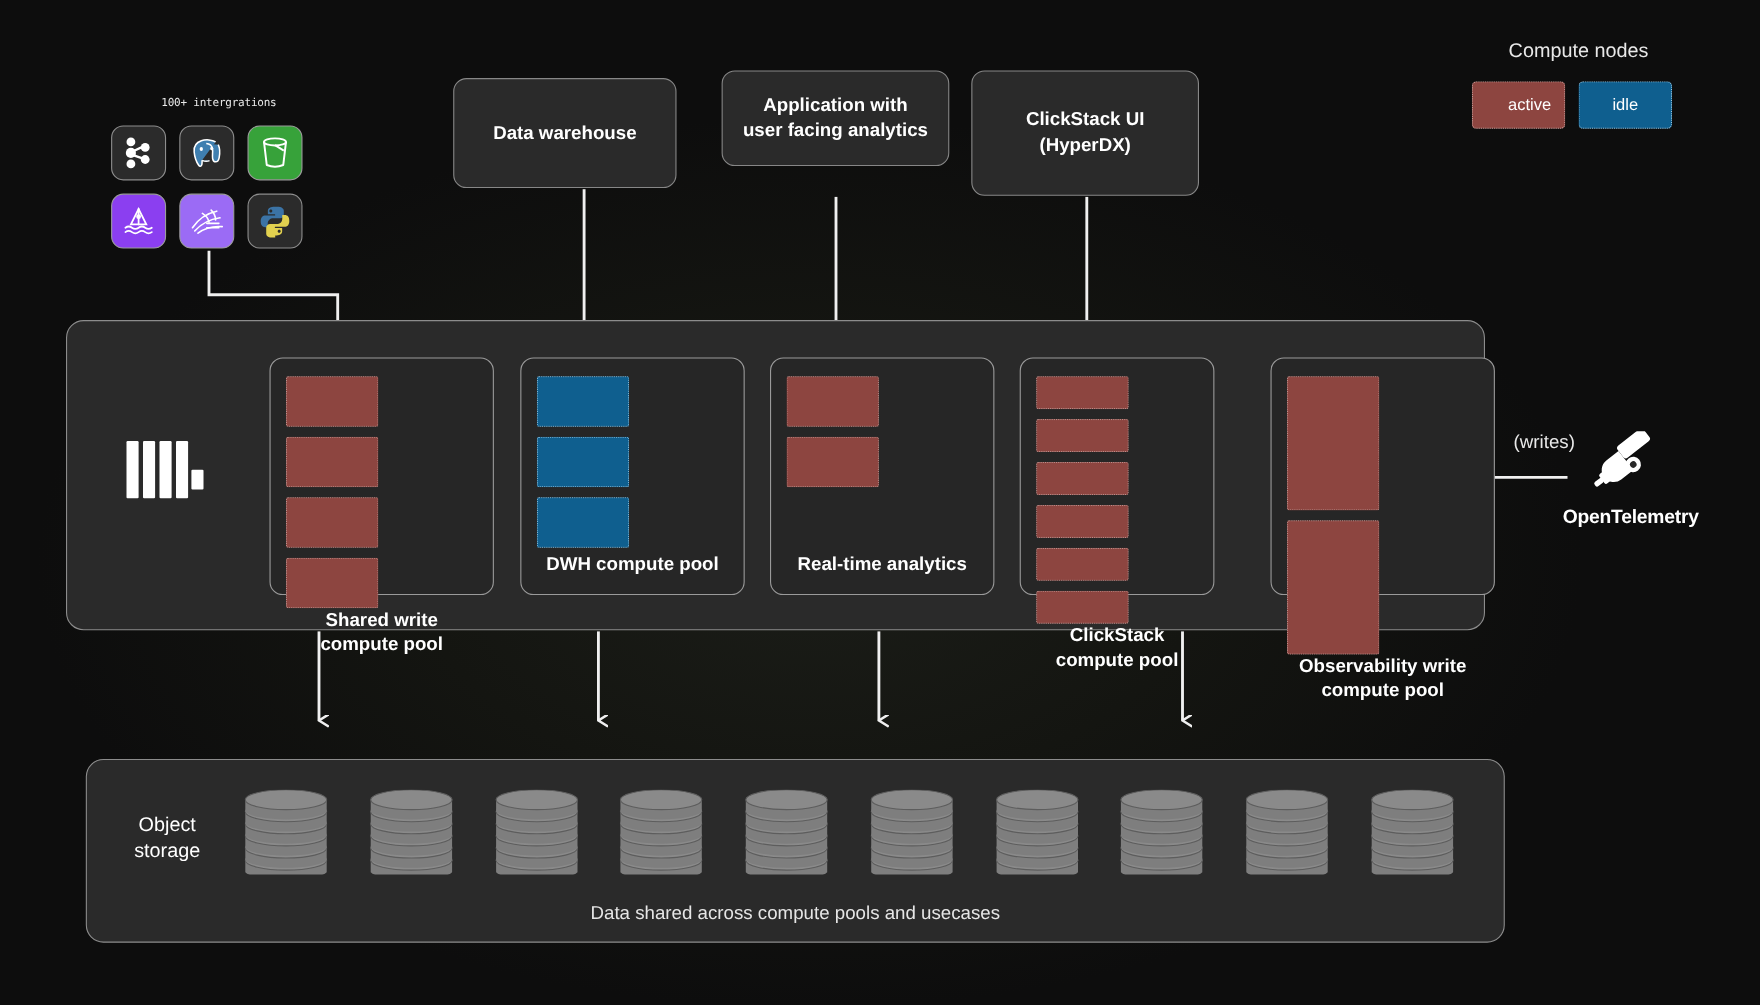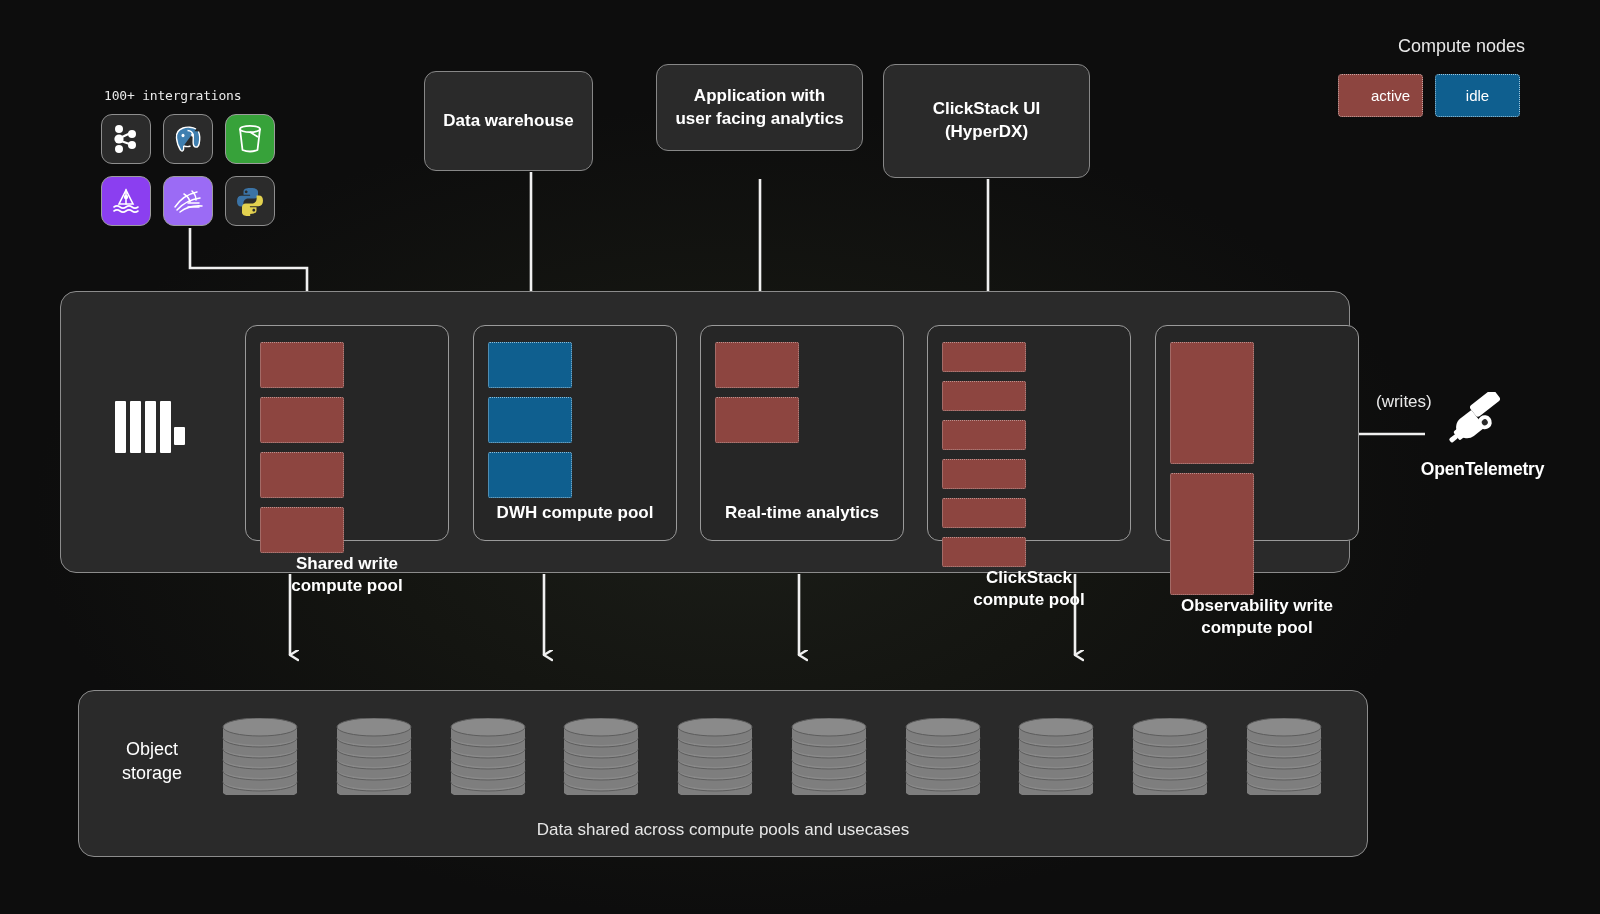--- a/index.html
+++ b/index.html
@@ -14,22 +14,22 @@
     width: 1600px; height: 914px;
     background:
       radial-gradient(ellipse 900px 520px at 46% 56%, #1b1d18 0%, #141511 40%, #0d0d0d 78%),
       #0c0c0c;
   }
   .abs { position: absolute; }
 
   
   #integrations-title {
     left: 104px; top: 88px; width: 190px;
-    text-align: left;
-    color: #e9e9e9; font-size: 13px;
+    text-align: center;
+    color: #e9e9e9; font-size: 10px;
     font-family: "DejaVu Sans Mono", monospace;
     letter-spacing: -0.2px;
   }
   #integration-grid {
     left: 101px; top: 114px;
     display: grid;
     grid-template-columns: repeat(3, 50px);
     grid-template-rows: repeat(2, 50px);
     gap: 12px 12px;
   }
@@ -54,21 +54,21 @@
     font-size: 17px; font-weight: bold;
     display: flex; align-items: center; justify-content: center;
     text-align: center;
     line-height: 1.33;
     padding: 4px 10px;
   }
 
   
   #legend-title {
     left: 1345px; top: 36px; width: 180px;
-    text-align: right;
+    text-align: center;
     color: #e8e8e8; font-size: 18px;
   }
   #legend-chips { left: 1338px; top: 74px; display: flex; gap: 12px; }
   .chip {
     width: 85px; height: 43px;
     border-radius: 4px;
     display: flex; align-items: center; justify-content: center;
     color: #fff; font-size: 15px;
   }
   .chip.active { background: #8d4540; border: 1px dotted #c8a6a2; padding-left: 20px; }
@@ -241,21 +241,21 @@
     </div>
 
     <div class="int-tile dark">
       <svg width="32" height="32" viewBox="0 0 32 32">
         <path d="M15.8 3c-3.6 0-6.3 1-6.3 3.6v3.2h6.6v1H7.4C4.7 10.8 3 12.6 3 16.2c0 3.4 1.5 5.3 4.1 5.3h2.3v-3.5c0-2.7 2.3-4.6 5-4.6h5.9c2.2 0 3.7-1.6 3.7-3.5V6.6C24 4.4 21.5 3 18.4 3h-2.6zM12.2 5.4c.8 0 1.4.6 1.4 1.4s-.6 1.4-1.4 1.4-1.4-.6-1.4-1.4.6-1.4 1.4-1.4z" fill="#3b73a5"></path>
         <path d="M16.2 29c3.6 0 6.3-1 6.3-3.6v-3.2h-6.6v-1h8.7c2.7 0 4.4-1.8 4.4-5.4 0-3.4-1.5-5.3-4.1-5.3h-2.3v3.5c0 2.7-2.3 4.6-5 4.6h-5.9c-2.2 0-3.7 1.6-3.7 3.5v5.3c0 2.2 2.5 3.6 5.6 3.6h2.6zm3.6-2.4c-.8 0-1.4-.6-1.4-1.4s.6-1.4 1.4-1.4 1.4.6 1.4 1.4-.6 1.4-1.4 1.4z" fill="#e2d14f"></path>
       </svg>
     </div>
   </div>
 
-  <div class="abs srcbox" style="left:424px; top:71px; width:169px; height:100px;">
+  <div class="abs srcbox" style="left:412px; top:71px; width:203px; height:100px;">
     <span style="white-space:pre-line;">Data warehouse</span>
   </div>
   <div class="abs srcbox" style="left:656px; top:64px; width:207px; height:87px;">
     <span style="white-space:pre-line;">Application with
 user facing analytics</span>
   </div>
   <div class="abs srcbox" style="left:883px; top:64px; width:207px; height:114px;">
     <span style="white-space:pre-line;">ClickStack UI
 (HyperDX)</span>
   </div>
@@ -299,21 +299,21 @@
         </div>
         <div class="pool-label" style="white-space: pre-line;">DWH compute pool</div>
       </div>
       <div class="pool" style="left: 661px; top: 325px; width: 204px; height: 216px;">
         <div class="pool-nodes">
           <div class="node active" style="width: 84px; height: 46px;"></div>
           <div class="node active" style="width: 84px; height: 46px;"></div>
         </div>
         <div class="pool-label" style="white-space: pre-line;">Real-time analytics</div>
       </div>
-      <div class="pool" style="left: 888px; top: 325px; width: 204px; height: 216px;">
+      <div class="pool" style="left: 888px; top: 325px; width: 177px; height: 216px;">
         <div class="pool-nodes">
           <div class="node active" style="width: 84px; height: 30px;"></div>
           <div class="node active" style="width: 84px; height: 30px;"></div>
           <div class="node active" style="width: 84px; height: 30px;"></div>
           <div class="node active" style="width: 84px; height: 30px;"></div>
           <div class="node active" style="width: 84px; height: 30px;"></div>
           <div class="node active" style="width: 84px; height: 30px;"></div>
         </div>
         <div class="pool-label" style="white-space: pre-line;">ClickStack
 compute pool</div>

